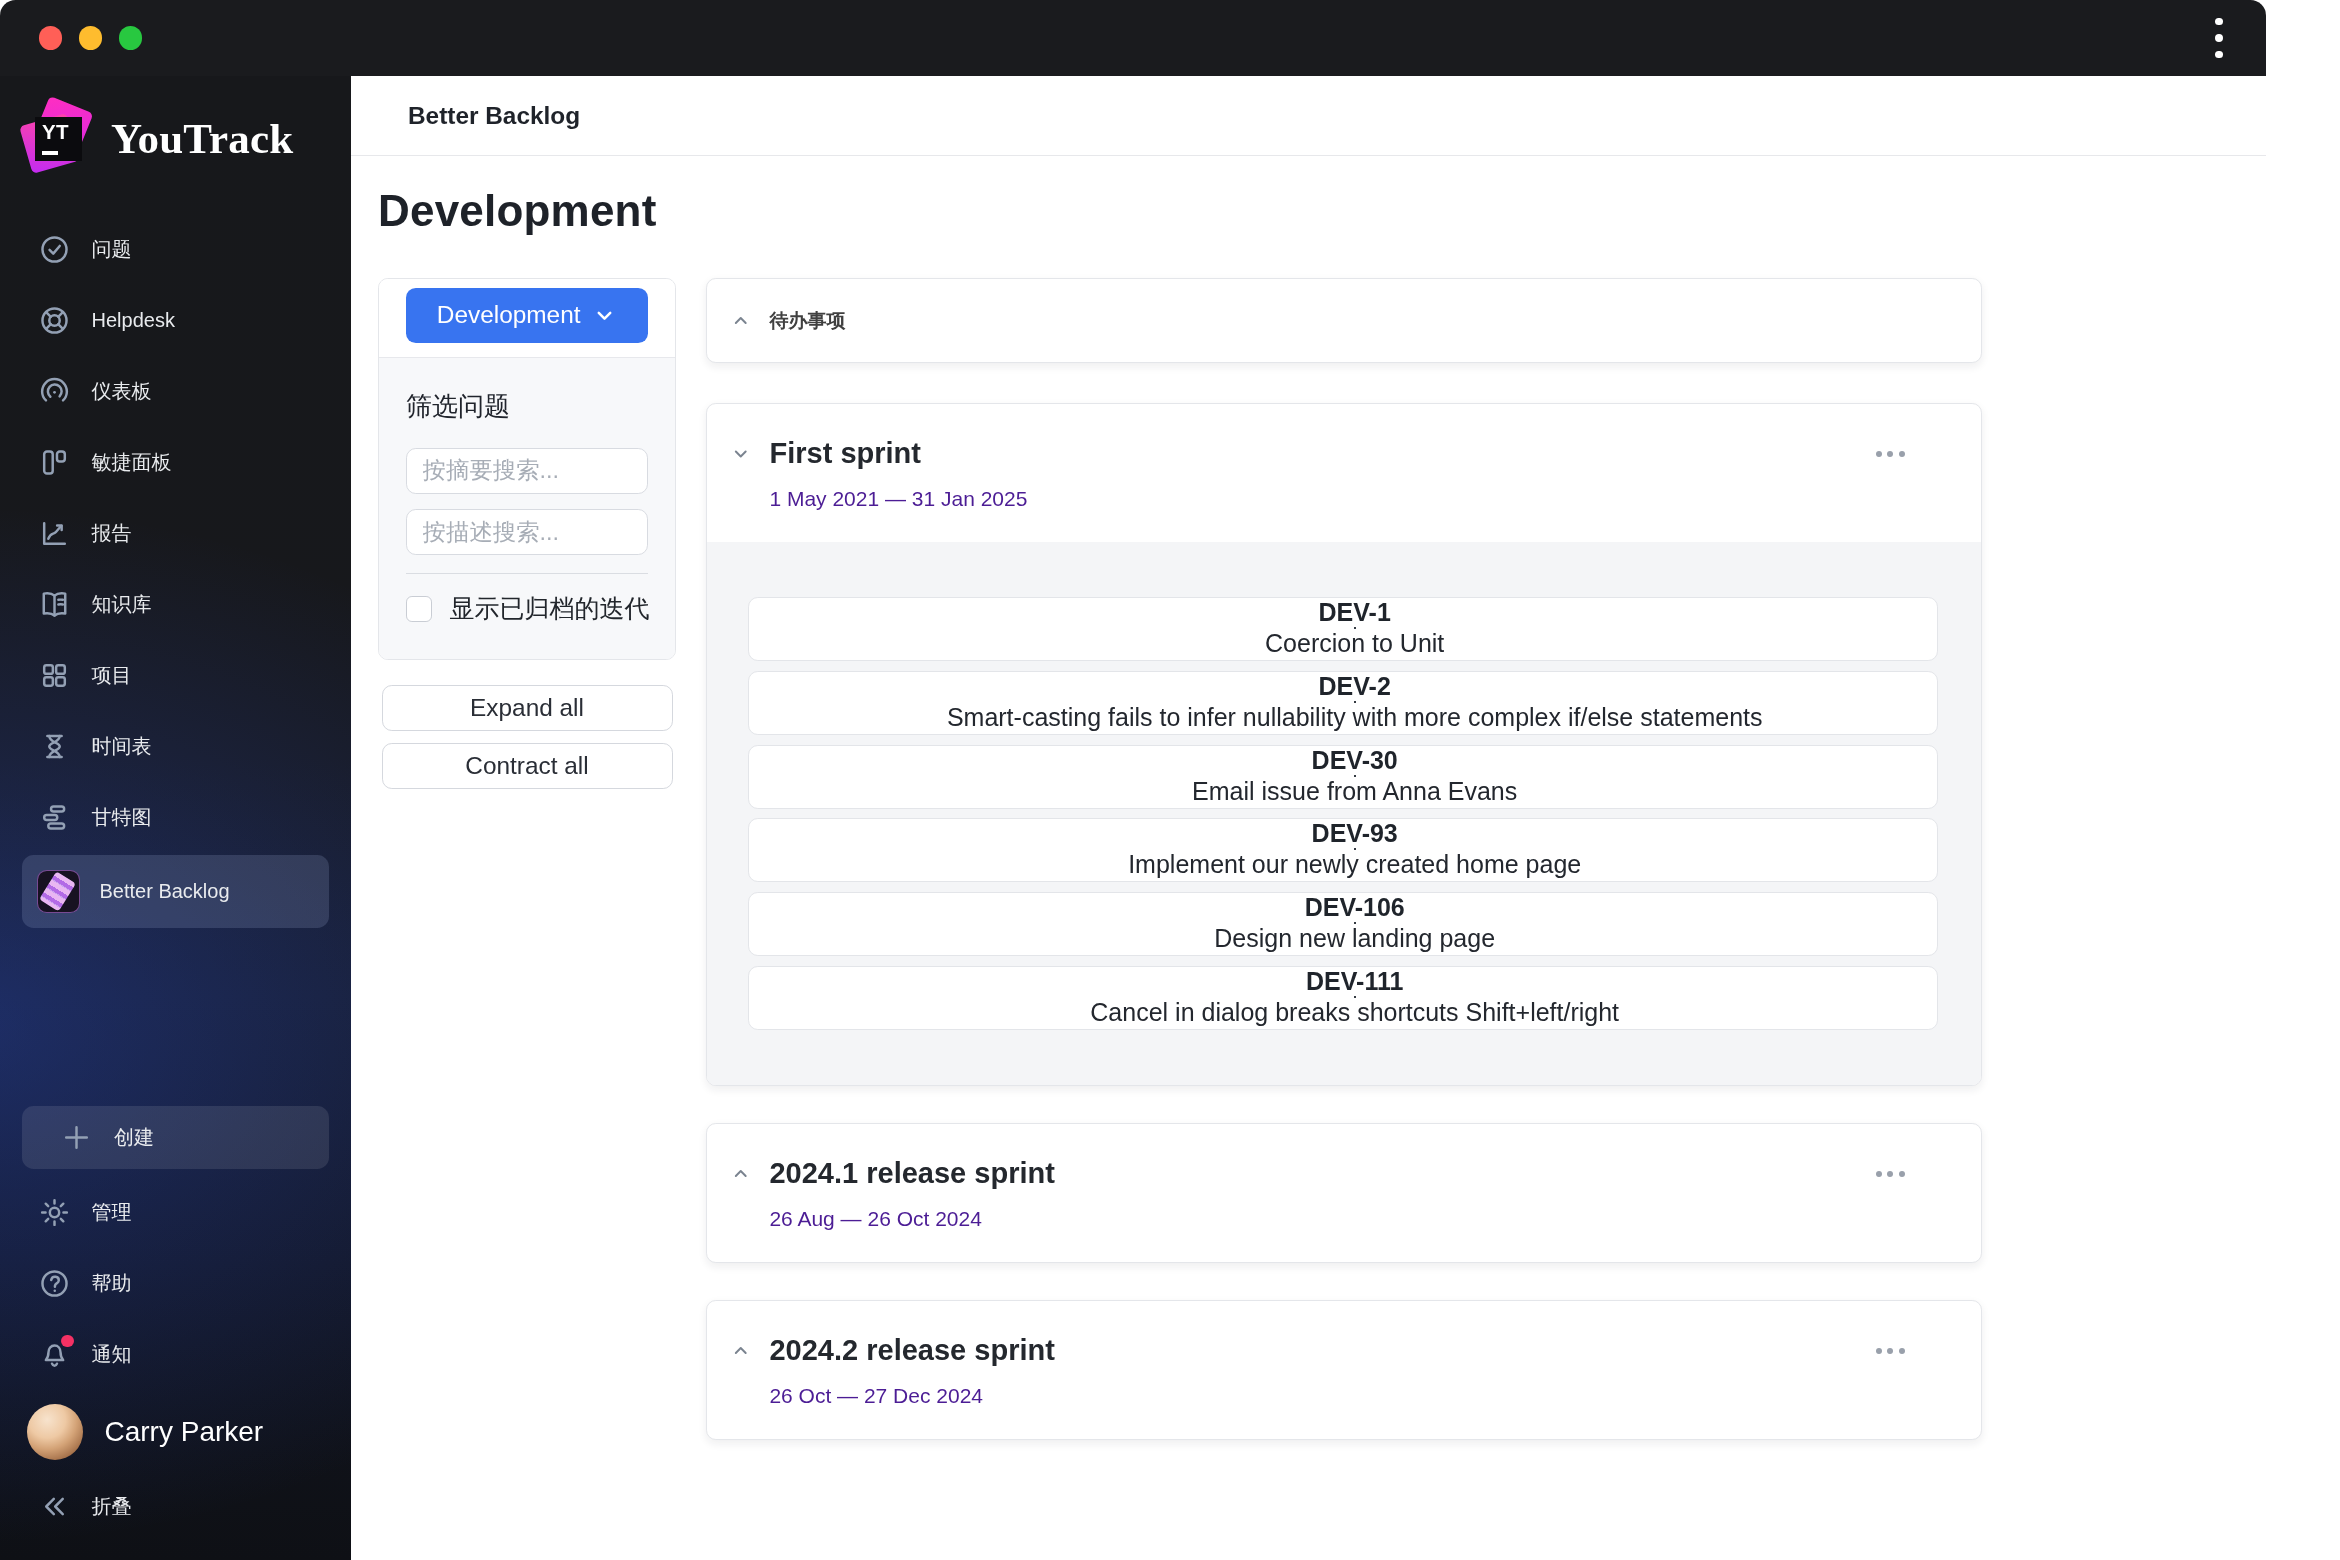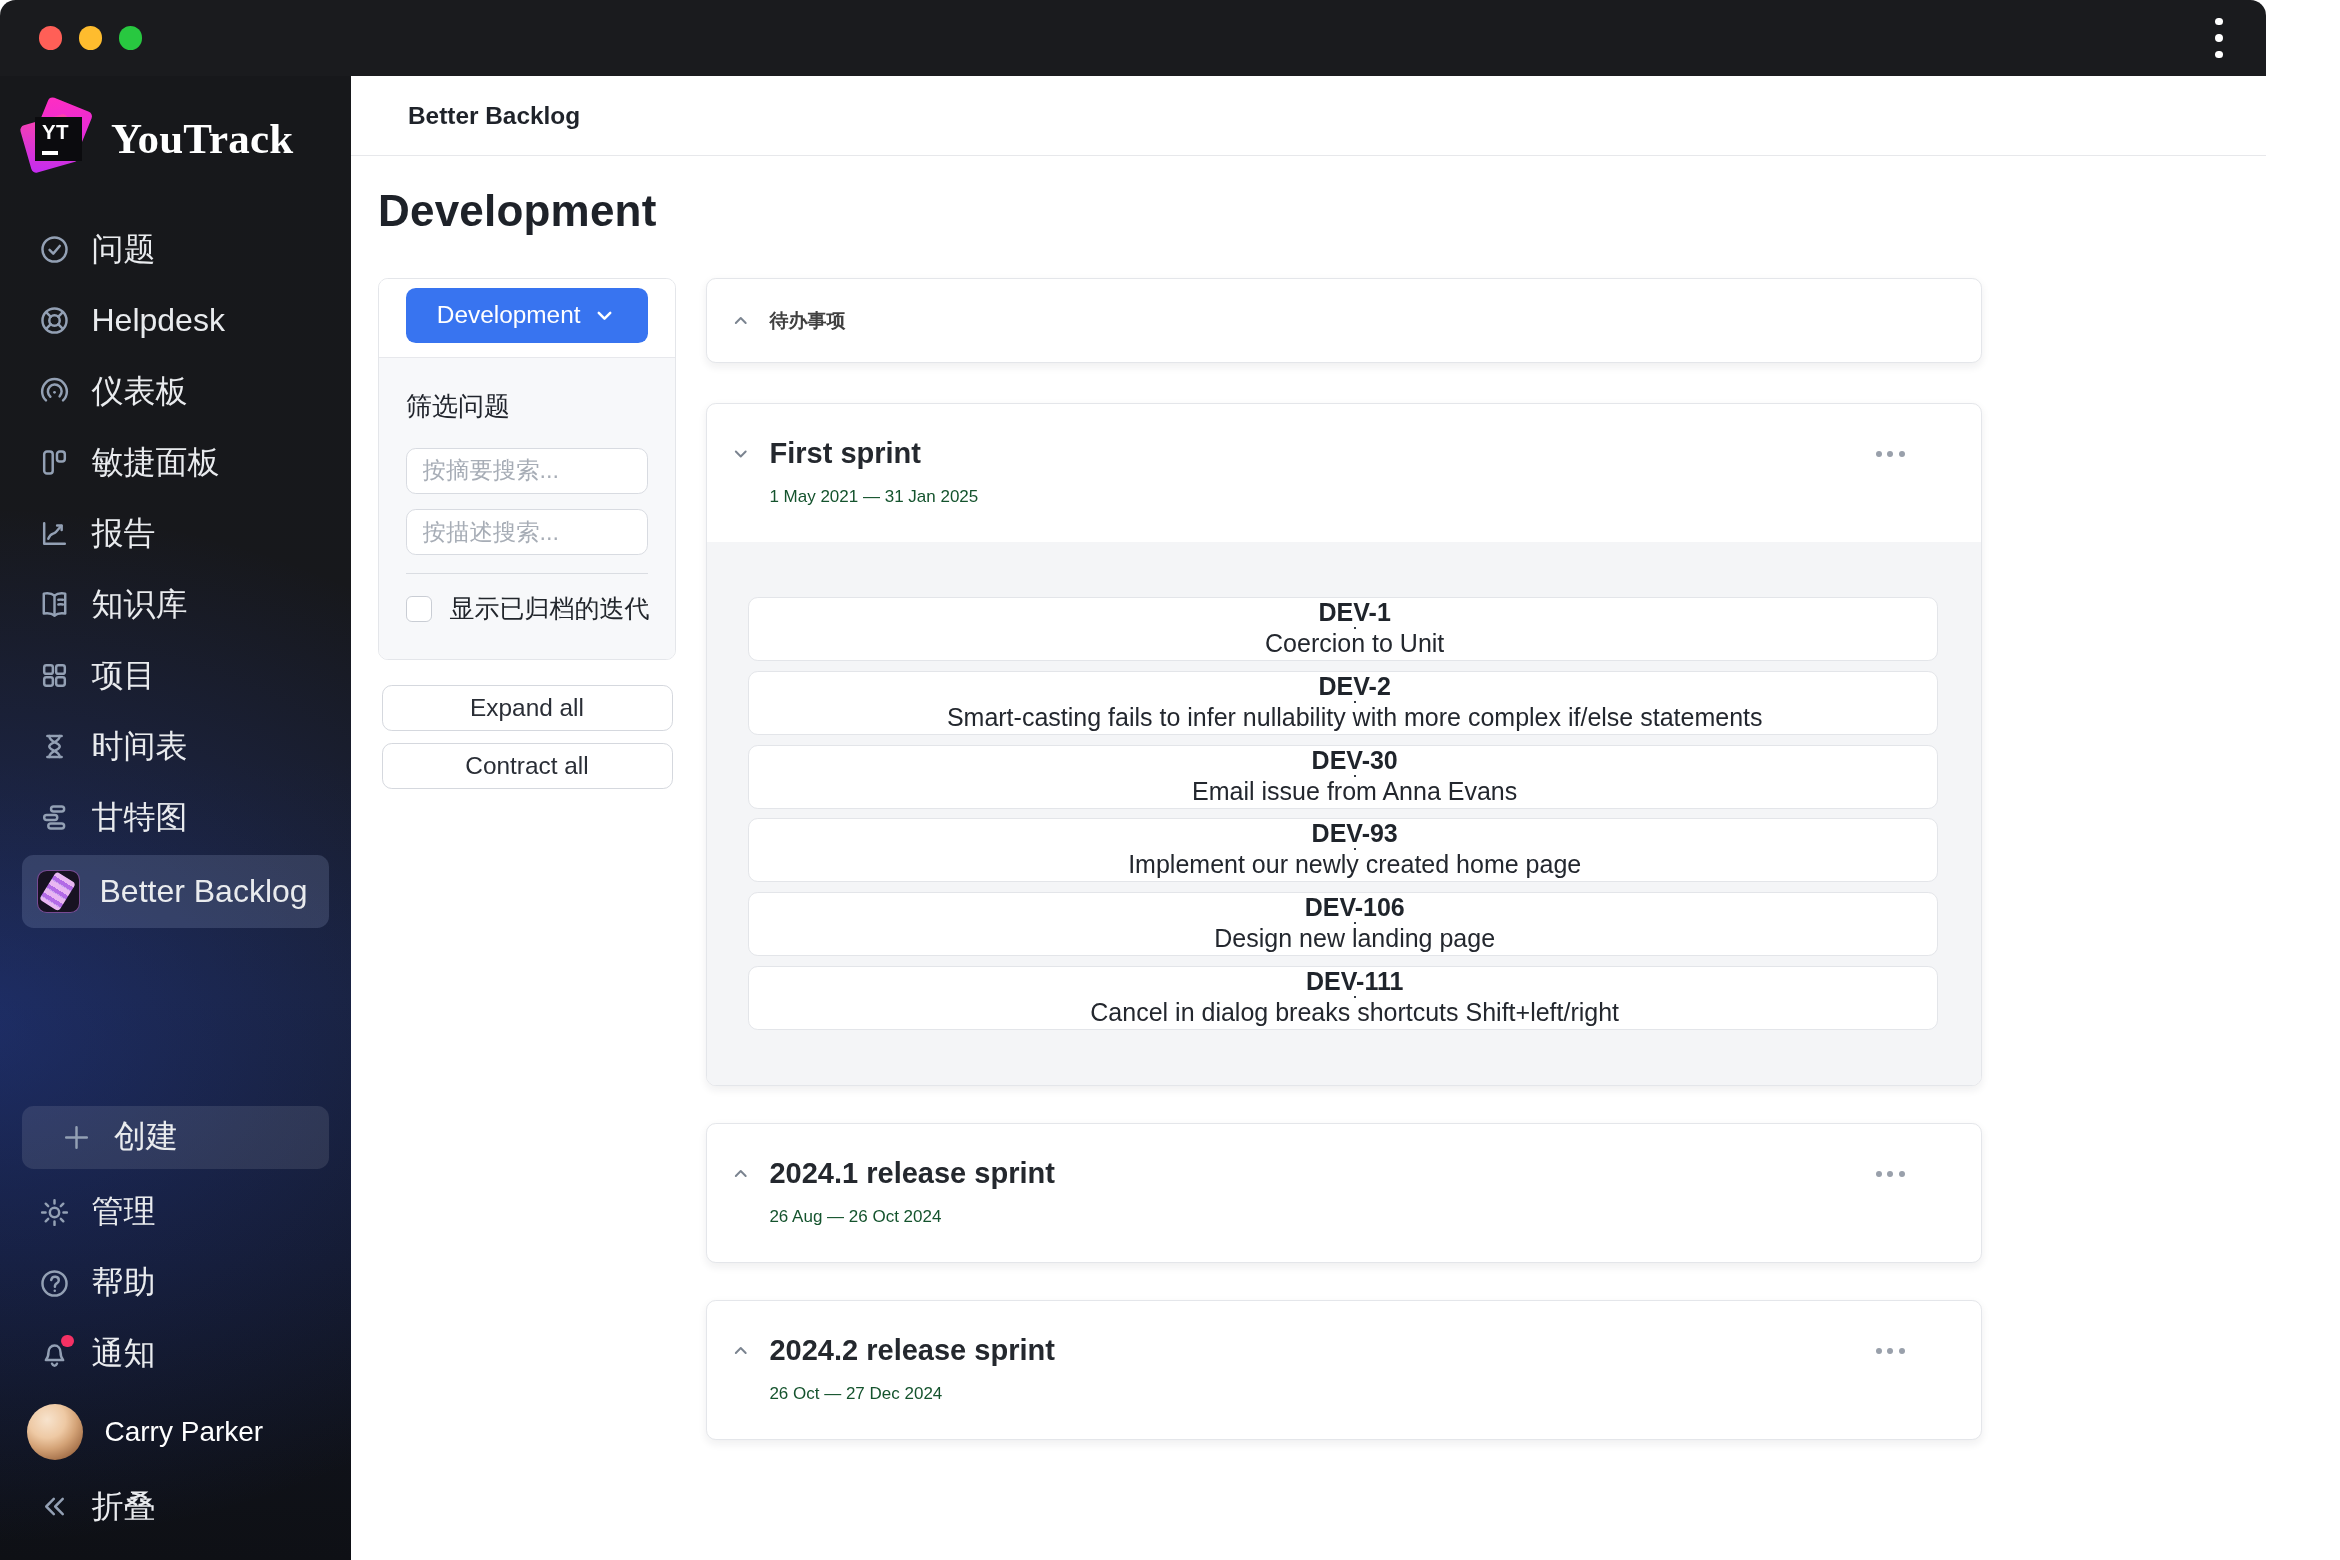--- a/index.html
+++ b/index.html
@@ -33,21 +33,21 @@
   .lm-b2 { position: absolute; left: 2px; top: 17.6px; width: 49px; height: 49px; background: linear-gradient(200deg, #ff44a8, #c32bf2); transform: rotate(-16deg); border-radius: 4.9px; }
   .lm-sq { position: absolute; left: 11.7px; top: 15.6px; width: 47px; height: 44px; background: #0b0b0e; display: flex; flex-direction: column; justify-content: center; padding-left: 6.8px; }
   .lm-yt { color: #ffffff; font-weight: bold; font-size: 20.5px; letter-spacing: 0.5px; line-height: 1; }
   .lm-underscore { width: 16.6px; height: 3.9px; background: #ffffff; margin-top: 8.8px; }
   .logo-text { font-size: 43px; font-weight: bold; color: #ffffff; margin-left: 17.6px; letter-spacing: 0.2px; font-family: Liberation Serif, serif; }
 
   .nav { margin-top: 39px; }
   .nav-item { height: 71px; display: flex; align-items: center; padding-left: 37px; cursor: pointer; }
   .nav-icon { width: 35px; height: 35px; flex: 0 0 35px; display: flex; align-items: center; justify-content: center; }
   .nav-icon svg { width: 33px; height: 33px; fill: none; stroke: #93a0b4; stroke-width: 1.8; stroke-linecap: round; stroke-linejoin: round; }
-  .nav-label { margin-left: 19.5px; font-size: 32px; color: #e9ebee; white-space: nowrap; }
+  .nav-label { margin-left: 19.5px; font-size: 20px; color: #e9ebee; white-space: nowrap; }
   .nav-item.selected { margin: 2px 22.4px; height: 73px; padding-left: 14.6px; border-radius: 11.7px; background: rgba(173, 190, 226, 0.18); }
   .bb-tile { width: 43px; height: 43px; flex: 0 0 43px; border-radius: 9.8px; background: #171222; border: 1px solid rgba(200,120,240,0.55); position: relative; overflow: hidden; }
   .bb-tile i { position: absolute; left: 7.8px; top: 3.9px; width: 23.4px; height: 33px; border-radius: 3.9px; transform: rotate(32deg); background: repeating-linear-gradient(180deg, #e9b6f2 0 4.9px, #b36ae6 4.9px 8.8px, #caa3f0 8.8px 9.8px); }
   .sb-spacer { flex: 1 1 auto; }
 
   .create-btn { margin: 0 22.4px 7.8px 22.4px; height: 63px; border-radius: 11.7px; background: rgba(255,255,255,0.10); display: flex; align-items: center; padding-left: 14.6px; cursor: pointer; }
   .footer-item { height: 71px; display: flex; align-items: center; padding-left: 37px; cursor: pointer; }
   .footer-item .nav-icon, .create-btn .nav-icon { position: relative; }
   .notif-dot { position: absolute; right: -2px; top: -2px; width: 12.7px; height: 12.7px; border-radius: 50%; background: #f43164; }
   .user-row { height: 78px; display: flex; align-items: center; padding-left: 27px; margin-top: 3.9px; cursor: pointer; }
@@ -88,21 +88,21 @@
   .chev { width: 21.5px; height: 21.5px; flex: 0 0 21.5px; display: flex; align-items: center; justify-content: center; cursor: pointer; }
   .chev svg { width: 21.5px; height: 21.5px; fill: none; stroke: #7b8490; stroke-width: 2.2; stroke-linecap: round; stroke-linejoin: round; }
   .section-title { margin-left: 17.6px; font-size: 19px; font-weight: bold; color: #404040; }
 
   .sprint-card { margin-bottom: 37px; overflow: hidden; }
   .sprint-header { height: 138px; padding: 33px 29px 0 23.4px; position: relative; }
   .sprint-title-row { display: flex; align-items: center; }
   .sprint-title { margin-left: 17.6px; font-size: 29px; font-weight: bold; color: #24282e; }
   .sprint-kebab { position: absolute; right: 70px; top: 41px; display: flex; gap: 5.9px; padding: 5.9px; cursor: pointer; }
   .sprint-kebab i { width: 5.9px; height: 5.9px; border-radius: 50%; background: #99a0ab; }
-  .sprint-dates { display: inline-block; margin: 16.6px 0 0 39px; font-size: 17px; color: #14532d; cursor: pointer; }
+  .sprint-dates { display: inline-block; margin: 16.6px 0 0 39px; font-size: 21px; color: #4c1d95; cursor: pointer; }
   .sprint-issues { background: #f4f5f7; padding: 55px 43px 55px 41px; display: flex; flex-direction: column; gap: 9.8px; }
   .issue-row { height: 64px; background: #ffffff; border: 1px solid #e3e5e9; border-radius: 9.8px; display: flex; align-items: center; padding-left: 23.4px; cursor: pointer; flex-direction: column; }
   .issue-id { font-size: 25px; font-weight: bold; color: #1f242b; white-space: nowrap; }
   .issue-sep { width: 2px; height: 31px; background: #343a42; margin: 0 14.6px; flex: 0 0 2px; }
   .issue-title { font-size: 25px; color: #23272e; white-space: nowrap; overflow: hidden; }
 </style>
 </head>
 <body>
 
 <div class="window">

